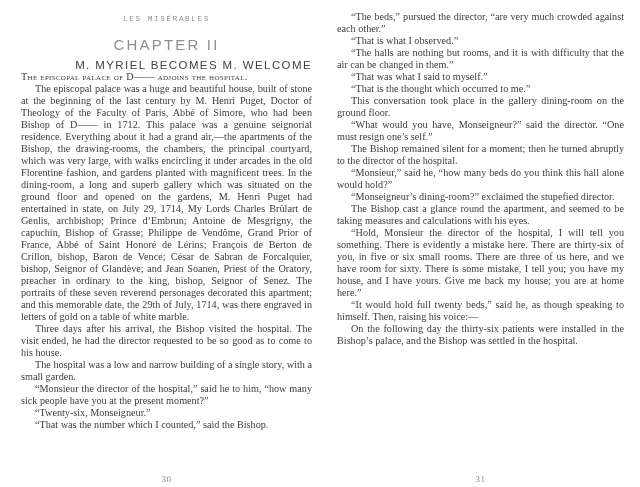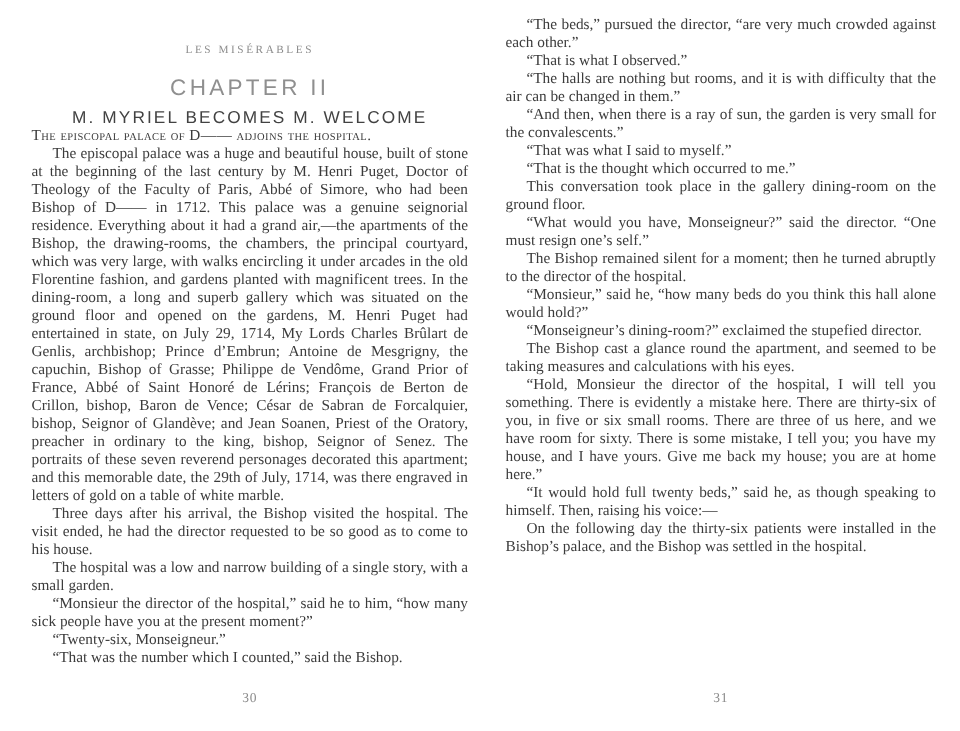--- a/index.html
+++ b/index.html
@@ -17,41 +17,41 @@
   }
   .page {
     position: absolute;
     top: 0;
     height: 487px;
   }
   .page-left  { left: 21px;  width: 291px; }
   .page-right { left: 337px; width: 287px; }
 
   .running-head {
-    margin-top: 28px;
+    margin-top: 15px;
     text-align: center;
-    font-family: Liberation Serif, serif;
+    font-family: Liberation Mono, monospace;
     font-size: 7.5px;
     font-weight: 400;
     letter-spacing: 1.7px;
     color: #8d8d8d;
     white-space: nowrap;
   }
   .chapter-label {
     margin-top: 13px;
     text-align: center;
     font-family: "Liberation Sans", sans-serif;
     font-size: 15px;
     letter-spacing: 2.2px;
     color: #8f8f8f;
     white-space: nowrap;
   }
   .chapter-title {
     margin-top: 6px;
-    text-align: center;
+    text-align: right;
     font-family: "Liberation Sans", sans-serif;
     font-size: 11.5px;
     letter-spacing: 1.4px;
     color: #424242;
     white-space: nowrap;
   }
   .body-text {
     font-size: 10.2px;
     line-height: 12px;
     color: #3b3b3b;
@@ -62,21 +62,21 @@
     margin: 0;
     text-indent: 14px;
   }
   .opening-para {
     text-indent: 0;
     font-variant: small-caps;
     letter-spacing: 0.3px;
   }
   .page-number {
     position: absolute;
-    top: 460px;
+    top: 474px;
     left: 0;
     width: 100%;
     text-align: center;
     font-size: 9px;
     color: #8b8b8b;
     letter-spacing: 0.5px;
   }
 </style>
 </head>
 <body>
@@ -100,21 +100,20 @@
     </div>
     <div class="page-number">30</div>
   </div>
 
   <div class="page page-right">
     <div class="body-text">
       <div>
           <p class="para">“The beds,” pursued the director, “are very much crowded against each other.”</p>
           <p class="para">“That is what I observed.”</p>
           <p class="para">“The halls are nothing but rooms, and it is with difficulty that the air can be changed in them.”</p>
-          <p class="para">“And then, when there is a ray of sun, the garden is very small for the convalescents.”</p>
           <p class="para">“That was what I said to myself.”</p>
           <p class="para">“That is the thought which occurred to me.”</p>
           <p class="para">This conversation took place in the gallery dining-room on the ground floor.</p>
           <p class="para">“What would you have, Monseigneur?” said the director. “One must resign one’s self.”</p>
           <p class="para">The Bishop remained silent for a moment; then he turned abruptly to the director of the hospital.</p>
           <p class="para">“Monsieur,” said he, “how many beds do you think this hall alone would hold?”</p>
           <p class="para">“Monseigneur’s dining-room?” exclaimed the stupefied director.</p>
           <p class="para">The Bishop cast a glance round the apartment, and seemed to be taking measures and calculations with his eyes.</p>
           <p class="para">“Hold, Monsieur the director of the hospital, I will tell you something. There is evidently a mistake here. There are thirty-six of you, in five or six small rooms. There are three of us here, and we have room for sixty. There is some mistake, I tell you; you have my house, and I have yours. Give me back my house; you are at home here.”</p>
           <p class="para">“It would hold full twenty beds,” said he, as though speaking to himself. Then, raising his voice:—</p>

